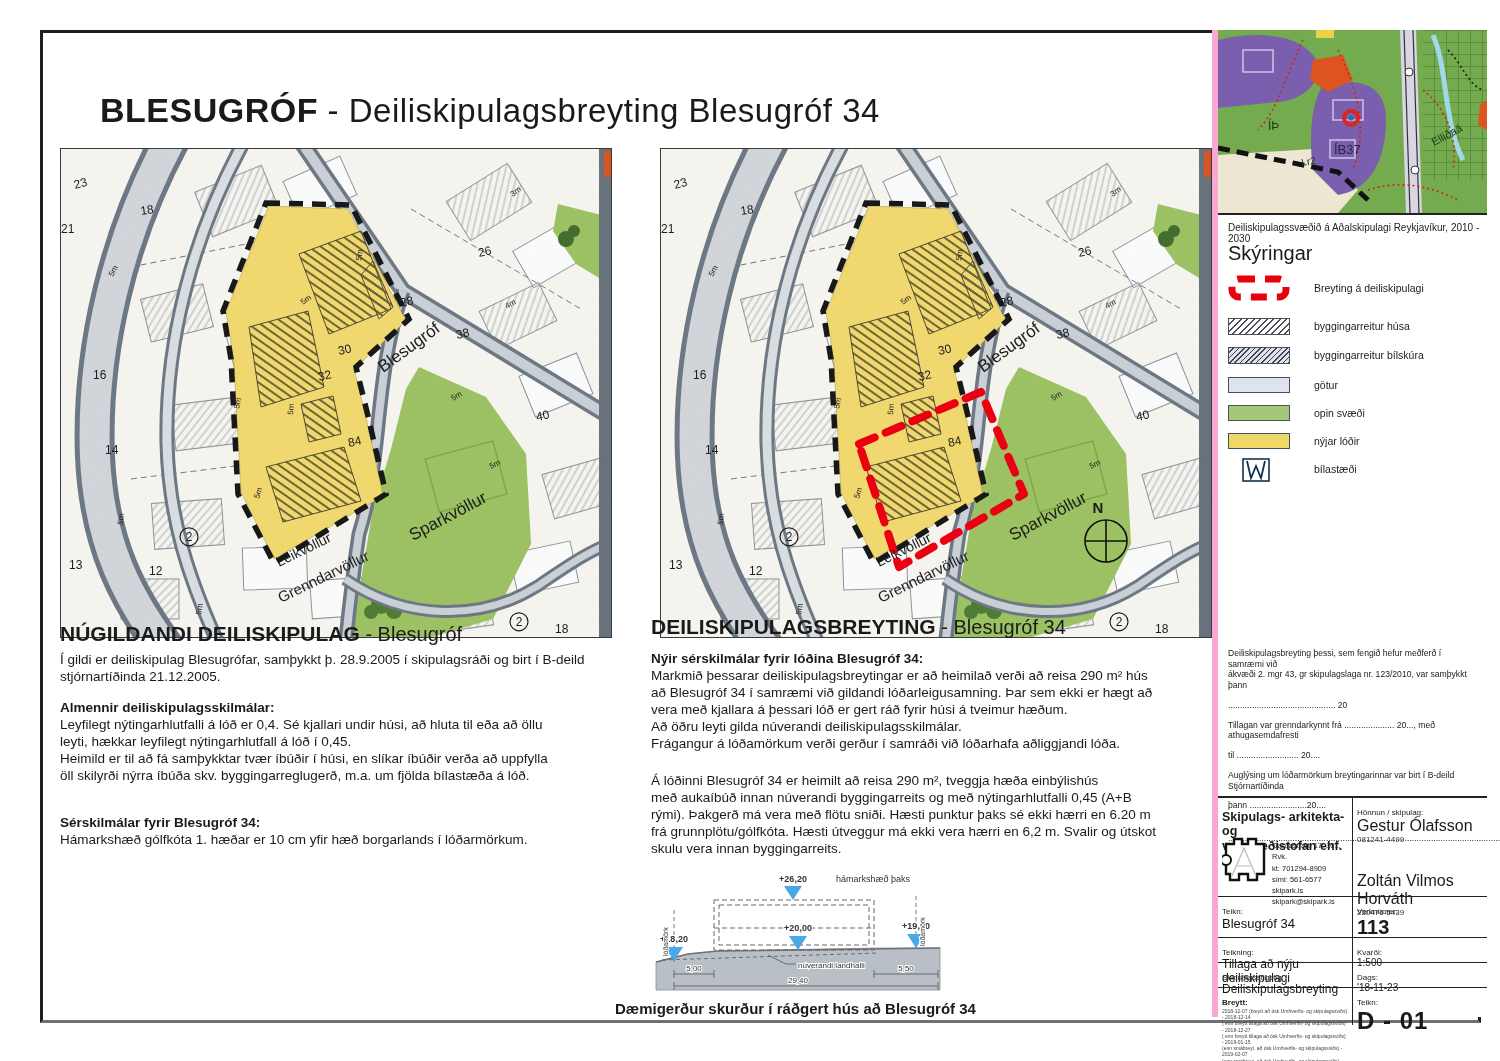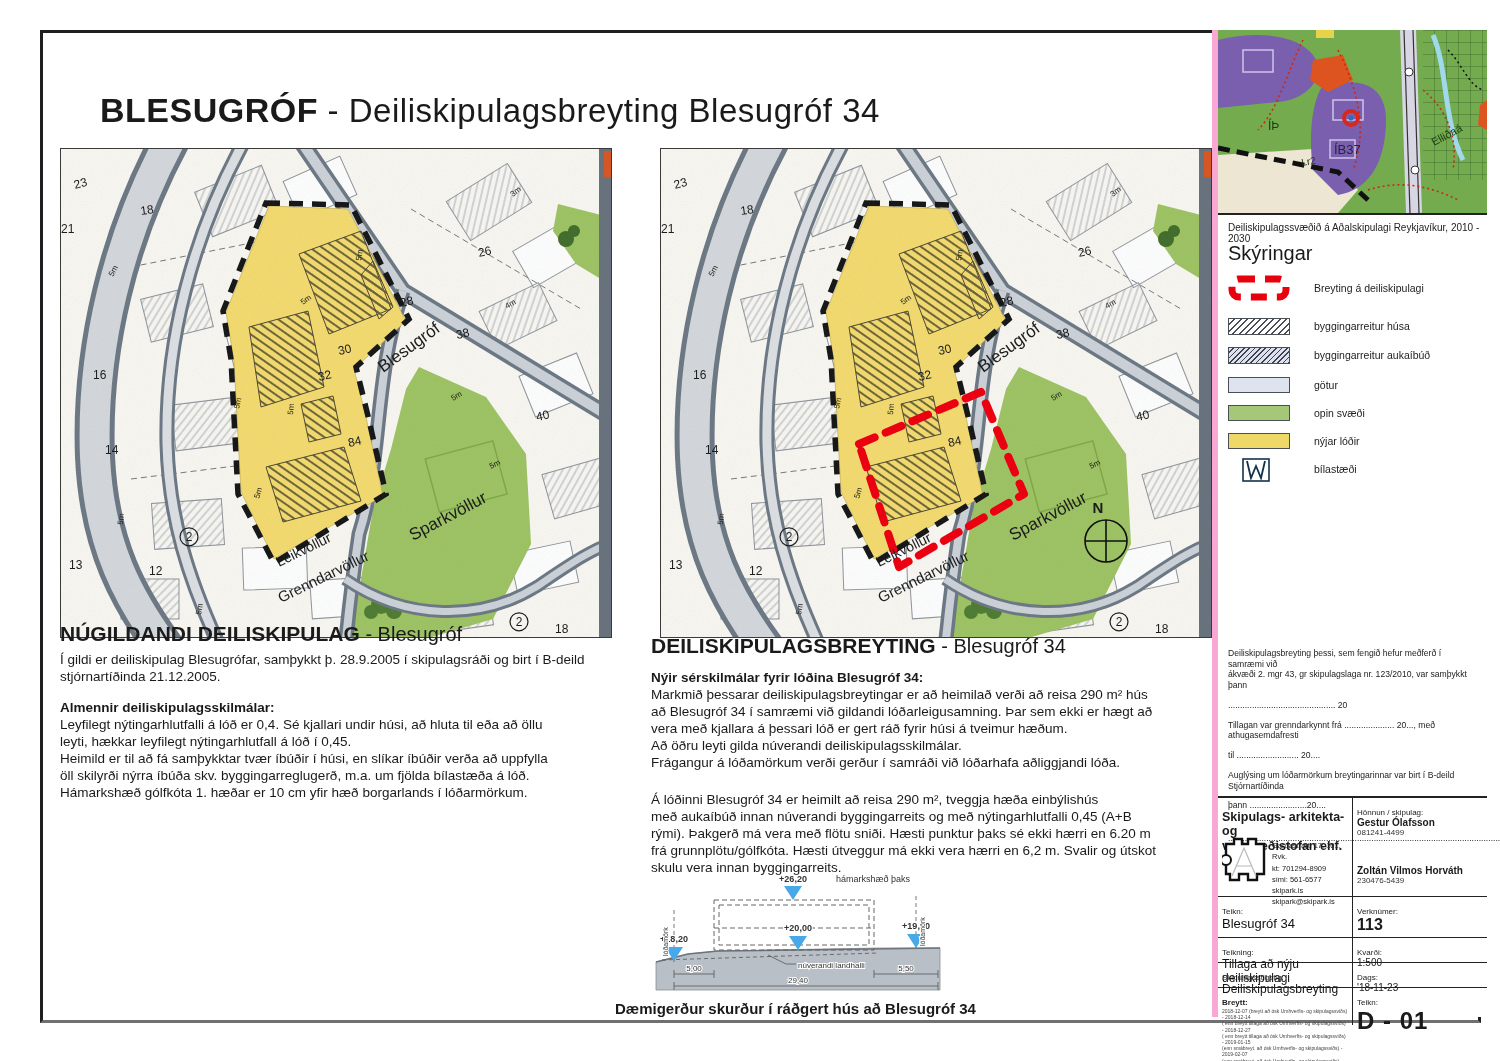--- a/index.html
+++ b/index.html
@@ -43,23 +43,23 @@
   .titleblock{position:absolute;left:0;top:766px;width:269px;height:221px;border-top:2px solid #222;}
   .tb-row{position:relative;width:100%;box-sizing:border-box;border-top:1px solid #222;}
   .tb-row:first-child{border-top:none;}
   .tb-cell{position:absolute;top:0;bottom:0;box-sizing:border-box;padding:10px 4px;}
   .tb-left{left:0;width:135px;border-right:1px solid #222;}
   .tb-right{left:135px;right:0;}
   .tb-label{font-size:8px;color:#222;}
   .tb-val{font-size:13px;color:#111;}
   .firm-name{font-size:12.5px;font-weight:bold;line-height:1.15;margin-top:2px;}
   .firm-addr{font-size:7.5px;line-height:1.5;color:#222;}
-  .person{font-size:10px;font-weight:bold;}
+  .person{font-size:16px;font-weight:normal;}
   .pid{font-size:8px;color:#333;}
-  .big-num{font-size:16px;font-weight:bold;}
+  .big-num{font-size:20px;font-weight:bold;}
   .draw-num{font-size:24px;font-weight:bold;letter-spacing:1px;}
   .breytt-lines{font-size:5px;line-height:6.2px;color:#444;white-space:pre-line;margin-top:1px;}
 </style>
 </head>
 <body>
 
 <svg width="0" height="0" style="position:absolute" aria-hidden="true">
   <defs>
     <pattern id="hb" width="7" height="7" patternUnits="userSpaceOnUse" patternTransform="rotate(35)">
       <line x1="0" y1="1" x2="7" y2="1" stroke="#6b6333" stroke-width="2"></line>
@@ -245,24 +245,25 @@
 
     <div class="tcol" style="left:17px;top:588px;width:585px;">
       <p class="sec-head"><b>NÚGILDANDI DEILISKIPULAG</b><span> - Blesugróf</span></p>
       <p class="para">Í gildi er deiliskipulag Blesugrófar, samþykkt þ. 28.9.2005 í skipulagsráði og birt í  B-deild
 stjórnartíðinda 21.12.2005.</p>
       <p class="subhead">Almennir deiliskipulagsskilmálar:</p>
       <p class="para">Leyfilegt nýtingarhlutfalli á lóð er 0,4. Sé kjallari undir húsi, að hluta til eða að öllu
 leyti, hækkar leyfilegt nýtingarhlutfall á lóð í 0,45.
 Heimild er til að fá samþykktar tvær íbúðir í húsi, en slíkar íbúðir verða að uppfylla
 öll skilyrði nýrra íbúða skv. byggingarreglugerð, m.a. um fjölda bílastæða á lóð.</p>
+      <p class="subhead2">Sérskilmálar fyrir Blesugróf 34:</p>
       <p class="para">Hámarkshæð gólfkóta 1. hæðar er 10 cm yfir hæð borgarlands í lóðarmörkum.</p>
     </div>
 
-    <div class="tcol" style="left:608px;top:600px;width:560px;">
+    <div class="tcol" style="left:608px;top:581px;width:560px;">
       <p class="sec-head"><b>DEILISKIPULAGSBREYTING</b><span> - Blesugróf 34</span></p>
       <p class="subhead" style="margin-top:10px;">Nýir sérskilmálar fyrir lóðina Blesugróf 34:</p>
       <p class="para">Markmið þessarar deiliskipulagsbreytingar er að heimilað verði að reisa 290 m² hús
 að Blesugróf 34 í samræmi við gildandi lóðarleigusamning. Þar sem ekki er hægt að
 vera með kjallara á þessari lóð er gert ráð fyrir húsi á tveimur hæðum.
 Að öðru leyti gilda núverandi deiliskipulagsskilmálar.
 Frágangur á lóðamörkum verði gerður í samráði við lóðarhafa aðliggjandi lóða.</p>
       <p class="para" style="margin-top:20px;">Á lóðinni Blesugróf 34 er heimilt að reisa 290 m², tveggja hæða einbýlishús
 með aukaíbúð innan núverandi byggingarreits og með nýtingarhlutfalli 0,45 (A+B
 rými). Þakgerð má vera með flötu sniði. Hæsti punktur þaks sé ekki hærri en 6.20 m
@@ -365,21 +366,21 @@
           </svg>
       </span>
       <span class="lg-label" style="top:7px;">Breyting á deiliskipulagi</span>
     </div>
     <div class="lg-row" style="top:288px;">
       <span class="sw sw-hatch"></span>
       <span class="lg-label">byggingarreitur húsa</span>
     </div>
     <div class="lg-row" style="top:317px;">
       <span class="sw sw-hatch dense"></span>
-      <span class="lg-label">byggingarreitur aukaíbúð</span>
+      <span class="lg-label">byggingarreitur bílskúra</span>
     </div>
     <div class="lg-row" style="top:347px;">
       <span class="sw sw-fill" style="background:#dfe3ef;"></span>
       <span class="lg-label">götur</span>
     </div>
     <div class="lg-row" style="top:375px;">
       <span class="sw sw-fill" style="background:#a5c878;"></span>
       <span class="lg-label">opin svæði</span>
     </div>
     <div class="lg-row" style="top:403px;">

